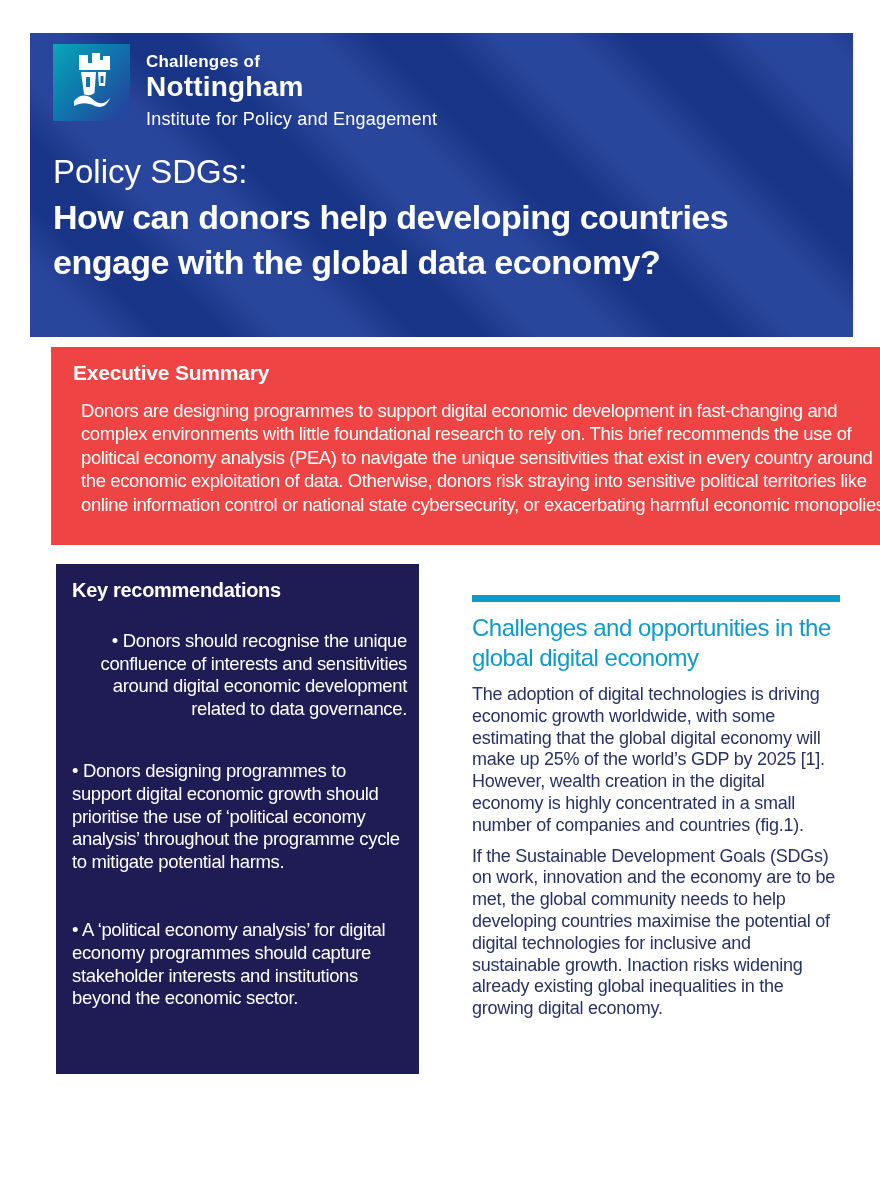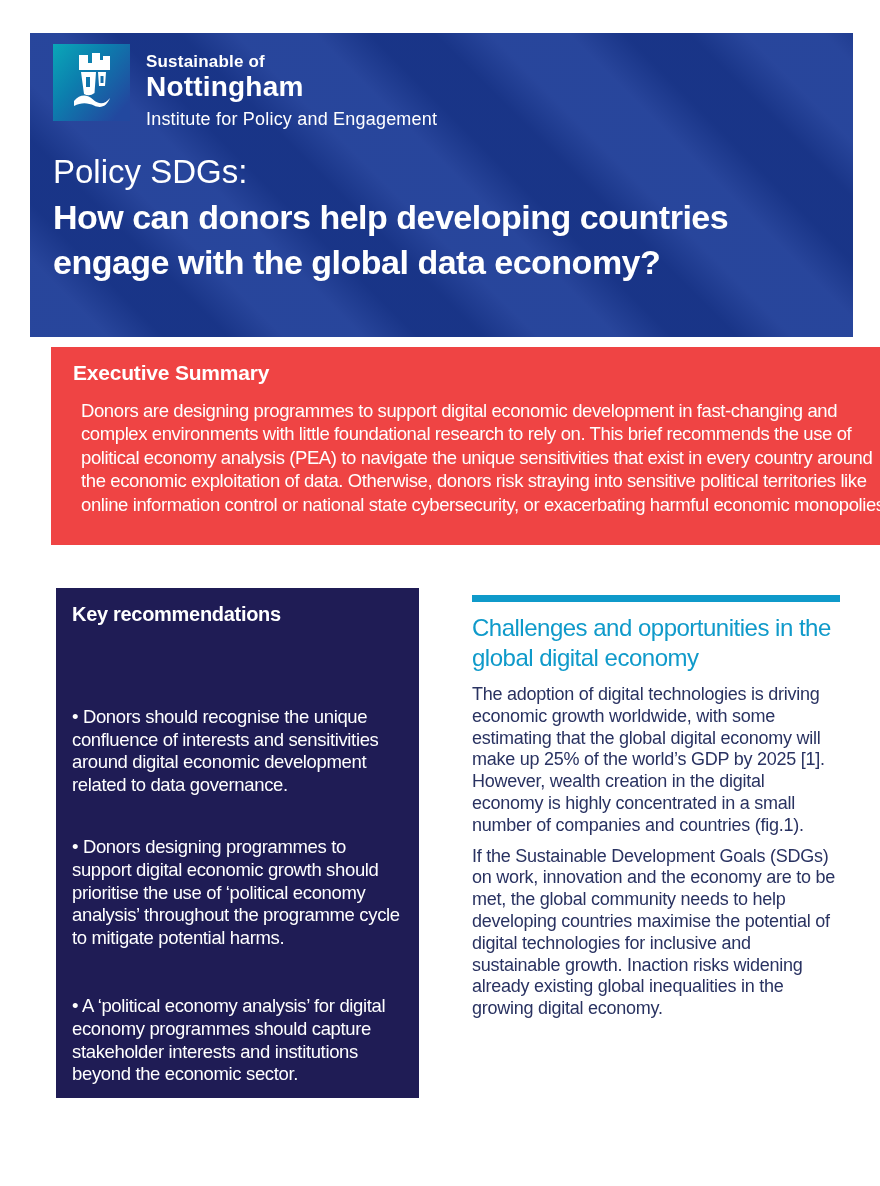--- a/index.html
+++ b/index.html
@@ -32,26 +32,26 @@
   .title-bold{font-size:34px;font-weight:bold;line-height:45px;letter-spacing:-0.5px;}
   
   .exec-box{
     position:absolute;left:51px;top:347px;width:879px;height:198px;
     background:#ef4444;color:#ffffff;box-sizing:border-box;padding:13px 22px;
   }
   .exec-box h2{margin:0 0 13px 0;font-size:21px;line-height:26px;font-weight:bold;letter-spacing:-0.2px;}
   .exec-box p{margin:8px;font-size:18.5px;line-height:23.4px;letter-spacing:-0.4px;}
   
   .keyrec-box{
-    position:absolute;left:56px;top:588px;width:363px;height:510px;
+    position:absolute;left:56px;top:564px;width:363px;height:510px;
     background:#1f1c55;color:#ffffff;box-sizing:border-box;padding:14px 12px 14px 16px;
   }
   .keyrec-box h2{margin:0;font-size:20px;line-height:24px;font-weight:bold;letter-spacing:-0.3px;}
   .keyrec-box p{margin:0;font-size:18.5px;line-height:22.6px;letter-spacing:-0.35px;}
-  .keyrec-box p.b1{margin-top:80px;}
+  .keyrec-box p.b1{margin-top:28px;text-align:right;}
   .keyrec-box p.b2{margin-top:40px;}
   .keyrec-box p.b3{margin-top:46px;}
   
   .right-col{position:absolute;left:472px;top:595px;width:368px;}
   .teal-bar{height:7px;background:#0f9aca;margin:0 0 11px 0;}
   .teal-heading{
     margin:0 0 11px 0;color:#0f9aca;font-size:24px;line-height:30px;
     font-weight:normal;letter-spacing:-0.5px;
   }
   .right-col p{
@@ -72,21 +72,21 @@
             M14,20 h15 l-1.5,21 q-5,4 -10.5,1 l-3,-22 z
             M31,20 h8 l-1,14 h-6 z
             M19,25 h4 v10 h-4 z
             M33.5,24 h3 v7 h-3 z"></path>
           <path d="M7,49 c6,-7 13,-7 19,-1.5 c6,5.5 12,5 17,-1.5
                    c-3,8 -9,11 -16,7.5 c-6,-3 -13,-3.5 -20,0.5 z"></path>
         </g>
       </svg>
     </div>
     <div class="logo-text">
-      <div class="lt1">Sustainable of</div>
+      <div class="lt1">Challenges of</div>
       <div class="lt2">Nottingham</div>
       <div class="lt3">Institute for Policy and Engagement</div>
     </div>
     <div class="title-block">
       <div class="title-prefix">Policy SDGs:</div>
       <div class="title-bold">
         <div>How can donors help developing countries</div>
         <div>engage with the global data economy?</div>
       </div>
     </div>

